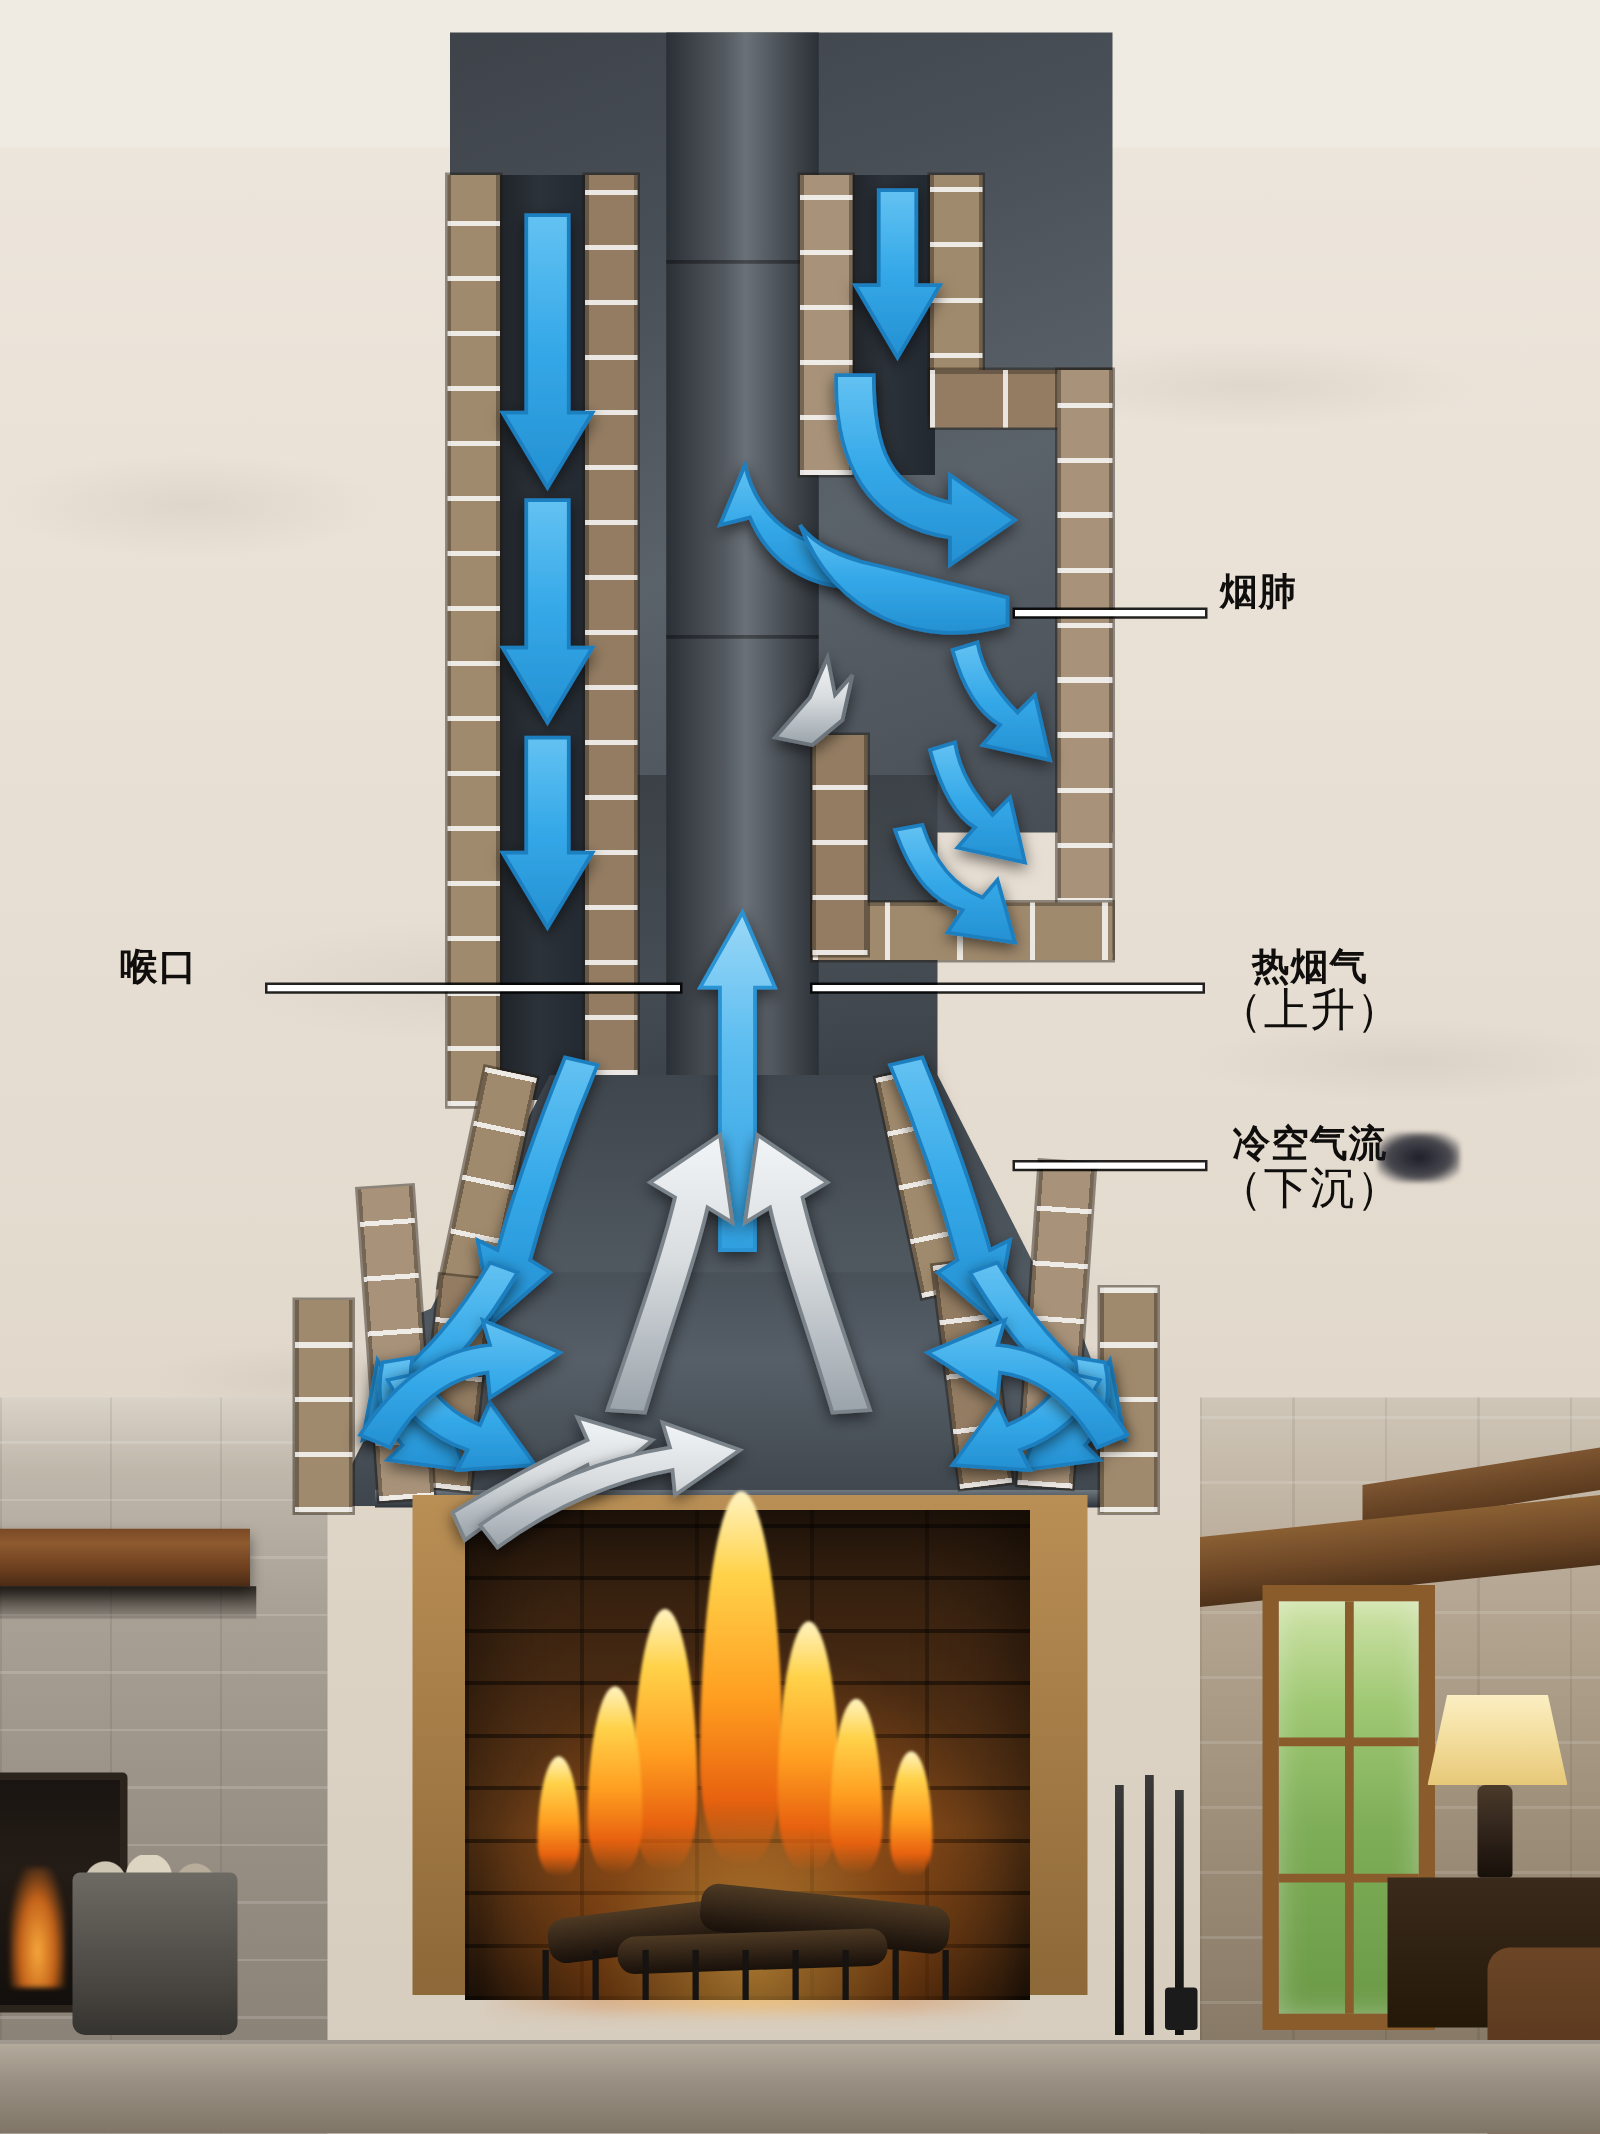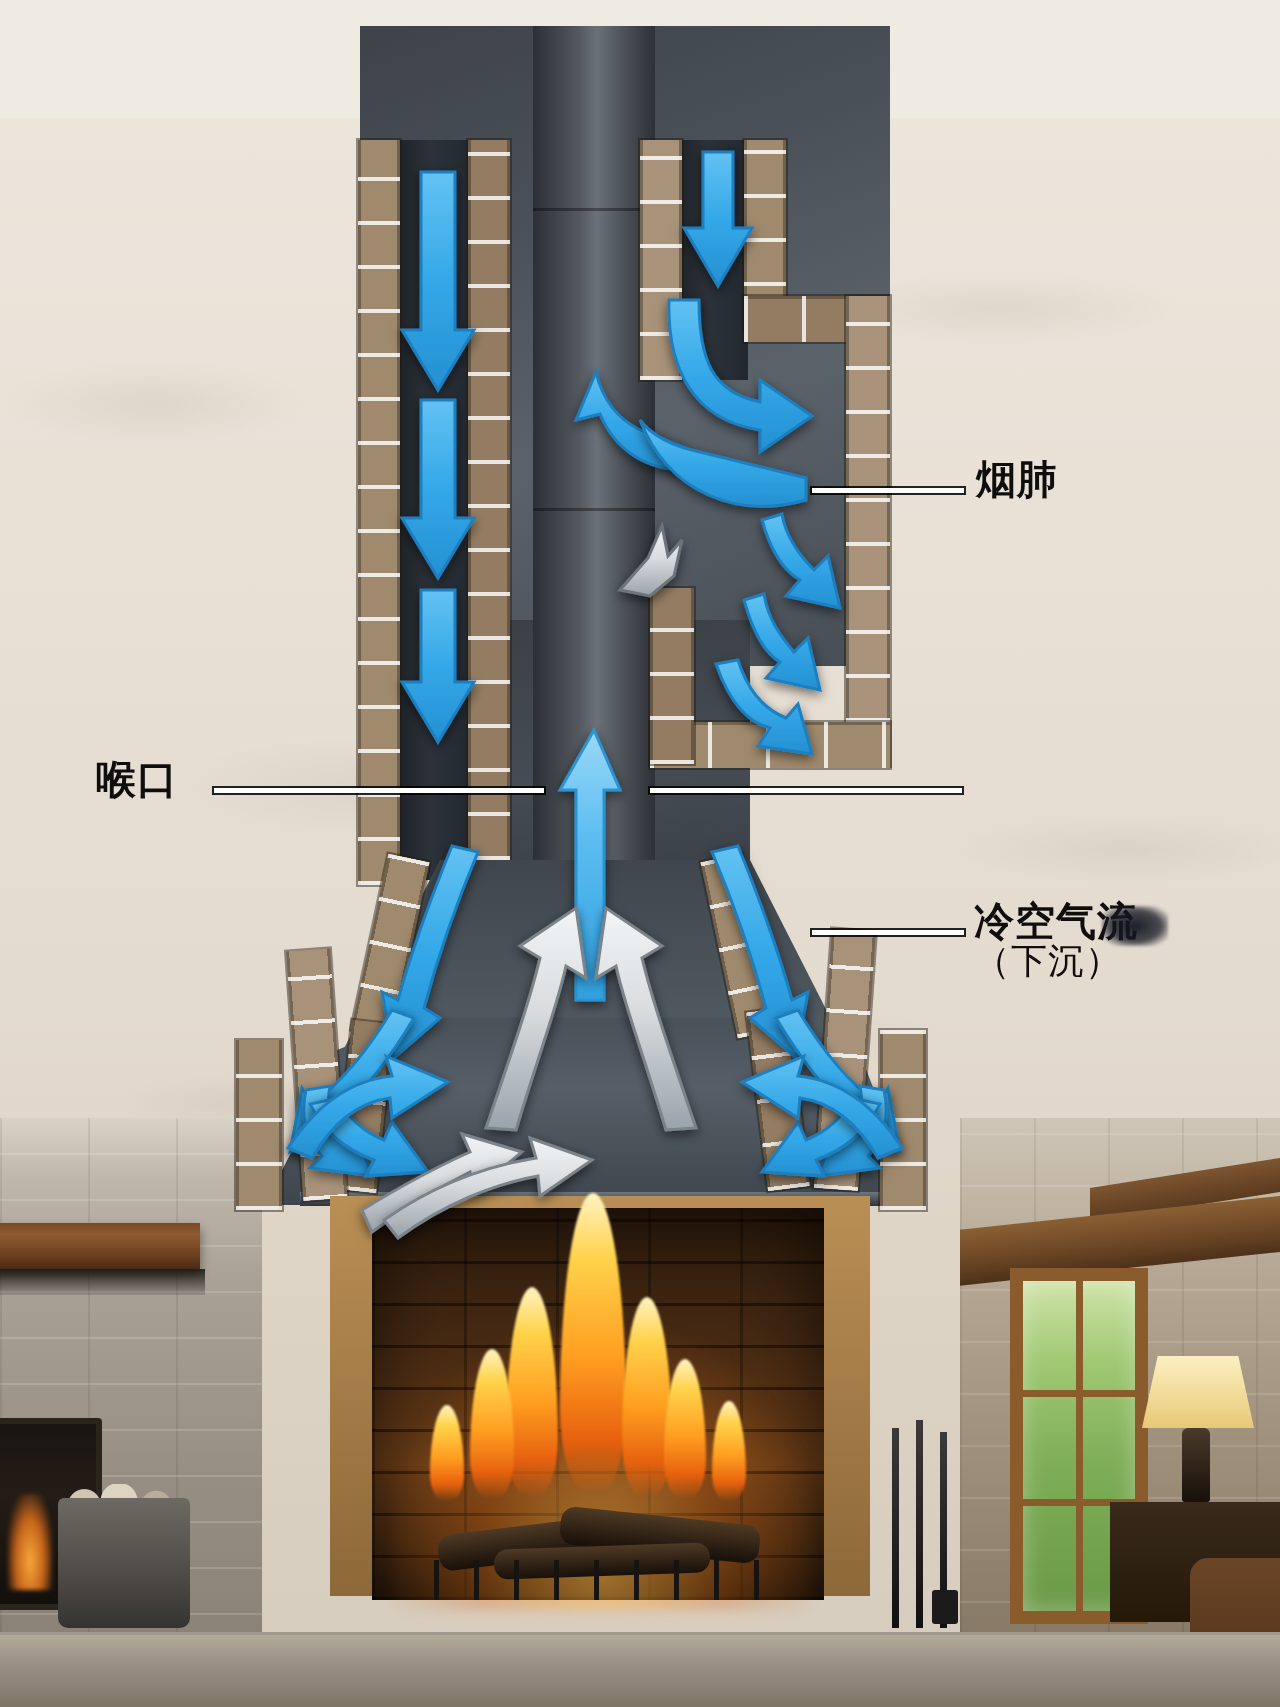--- a/index.html
+++ b/index.html
@@ -285,21 +285,21 @@
 
   
   .label{
     position:absolute;z-index:60;
     font-family:"DejaVu Sans","Liberation Sans",sans-serif;
     color:#100e0c;
     font-weight:600;
     line-height:1.05;
     white-space:nowrap;
   }
-  .label .main{font-size:40px;letter-spacing:1px;display:block;}
+  .label .main{font-size:30px;letter-spacing:1px;display:block;text-align:center;}
   .label .sub{font-size:36px;letter-spacing:1px;display:block;font-weight:500;}
   .leader{
     position:absolute;z-index:55;height:5px;
     background:#ffffff;
     box-shadow:0 0 0 2px rgba(0,0,0,.85);
   }
   .watermark{
     position:absolute;z-index:61;
     background:radial-gradient(ellipse at 50% 50%, rgba(18,20,32,.95) 0%, rgba(22,24,36,.75) 55%, rgba(40,42,55,0) 85%);
     filter:blur(1.5px);
@@ -543,20 +543,24 @@
   <div class="leader" style="left:812px;top:930px;width:152px;"></div>
 
   <div class="label" style="left:976px;top:458px;">
     <span class="main">烟肺</span>
   </div>
 
   <div class="label" style="left:96px;top:758px;">
     <span class="main">喉口</span>
   </div>
 
+  <div class="label" style="left:974px;top:758px;">
+    <span class="main">热烟气</span>
+    <span class="sub">（上升）</span>
+  </div>
 
   <div class="label" style="left:974px;top:900px;">
     <span class="main">冷空气流</span>
     <span class="sub">（下沉）</span>
   </div>
 
   <div class="watermark" style="left:1102px;top:906px;width:66px;height:40px;"></div>
 
 </div>
 

